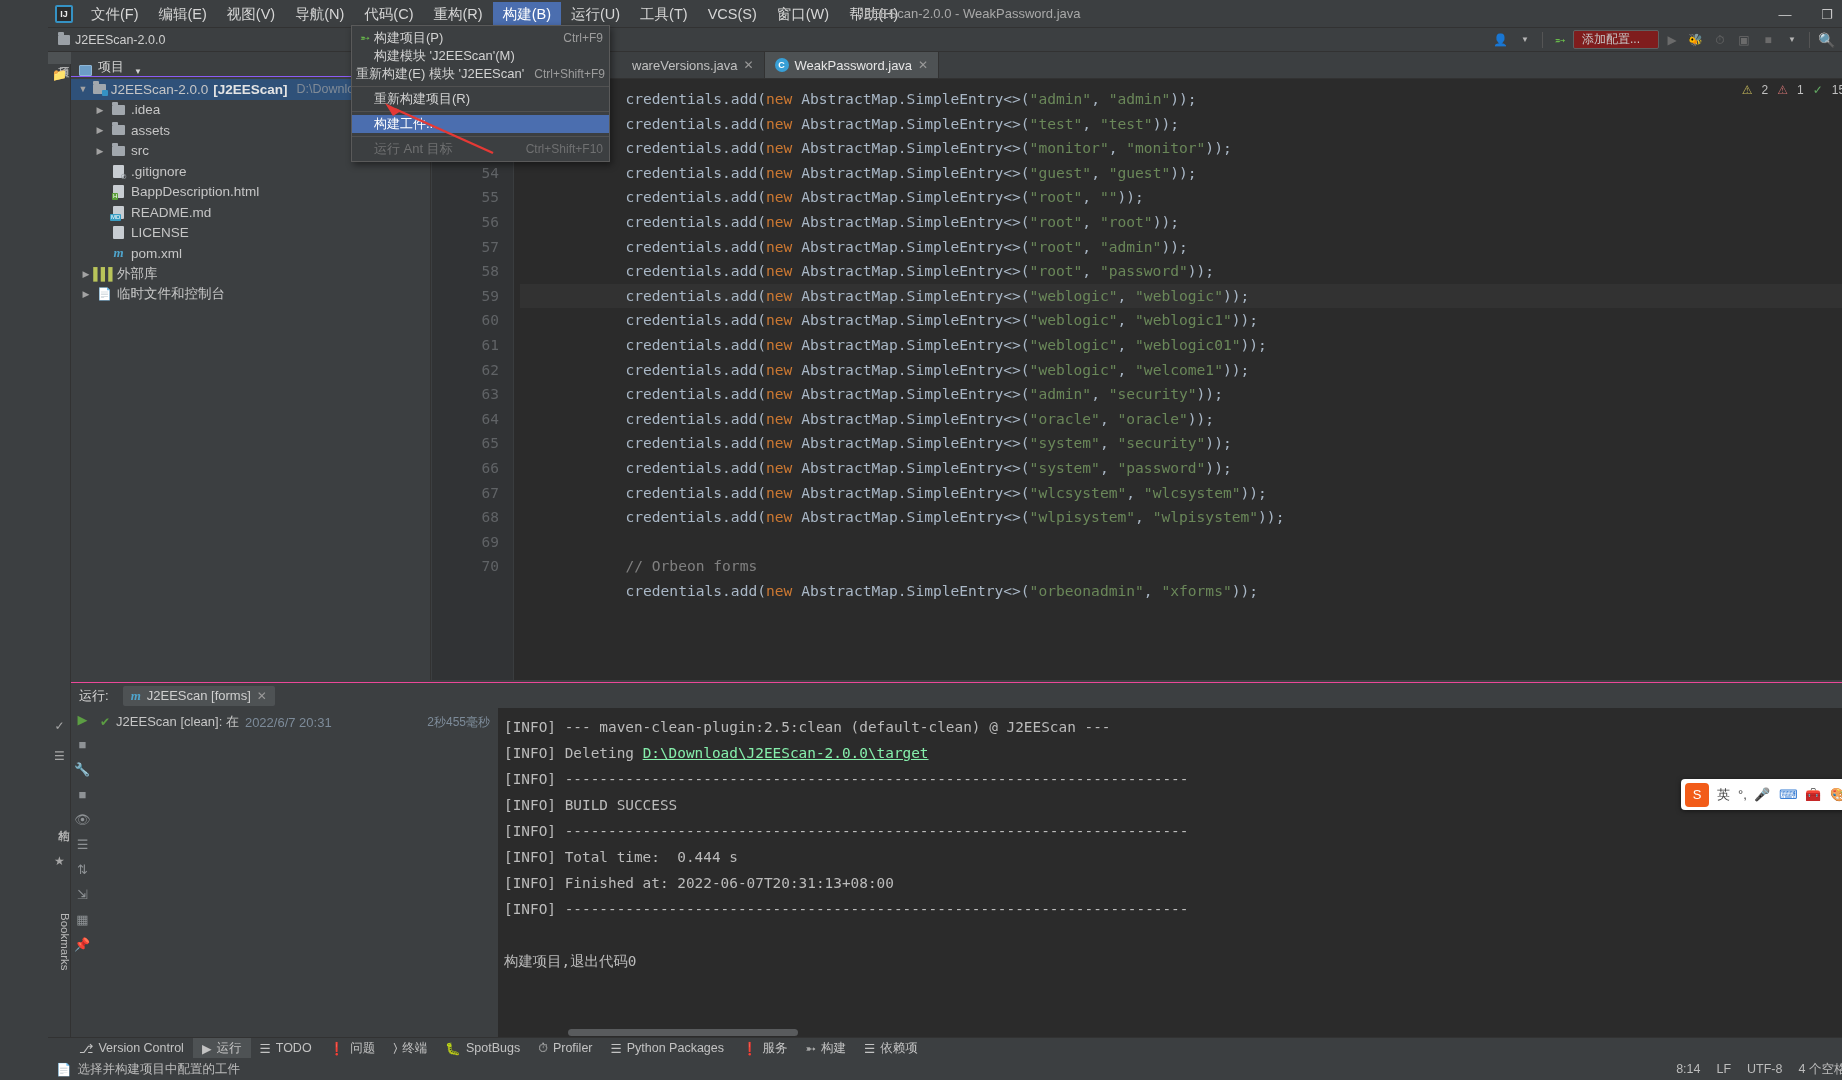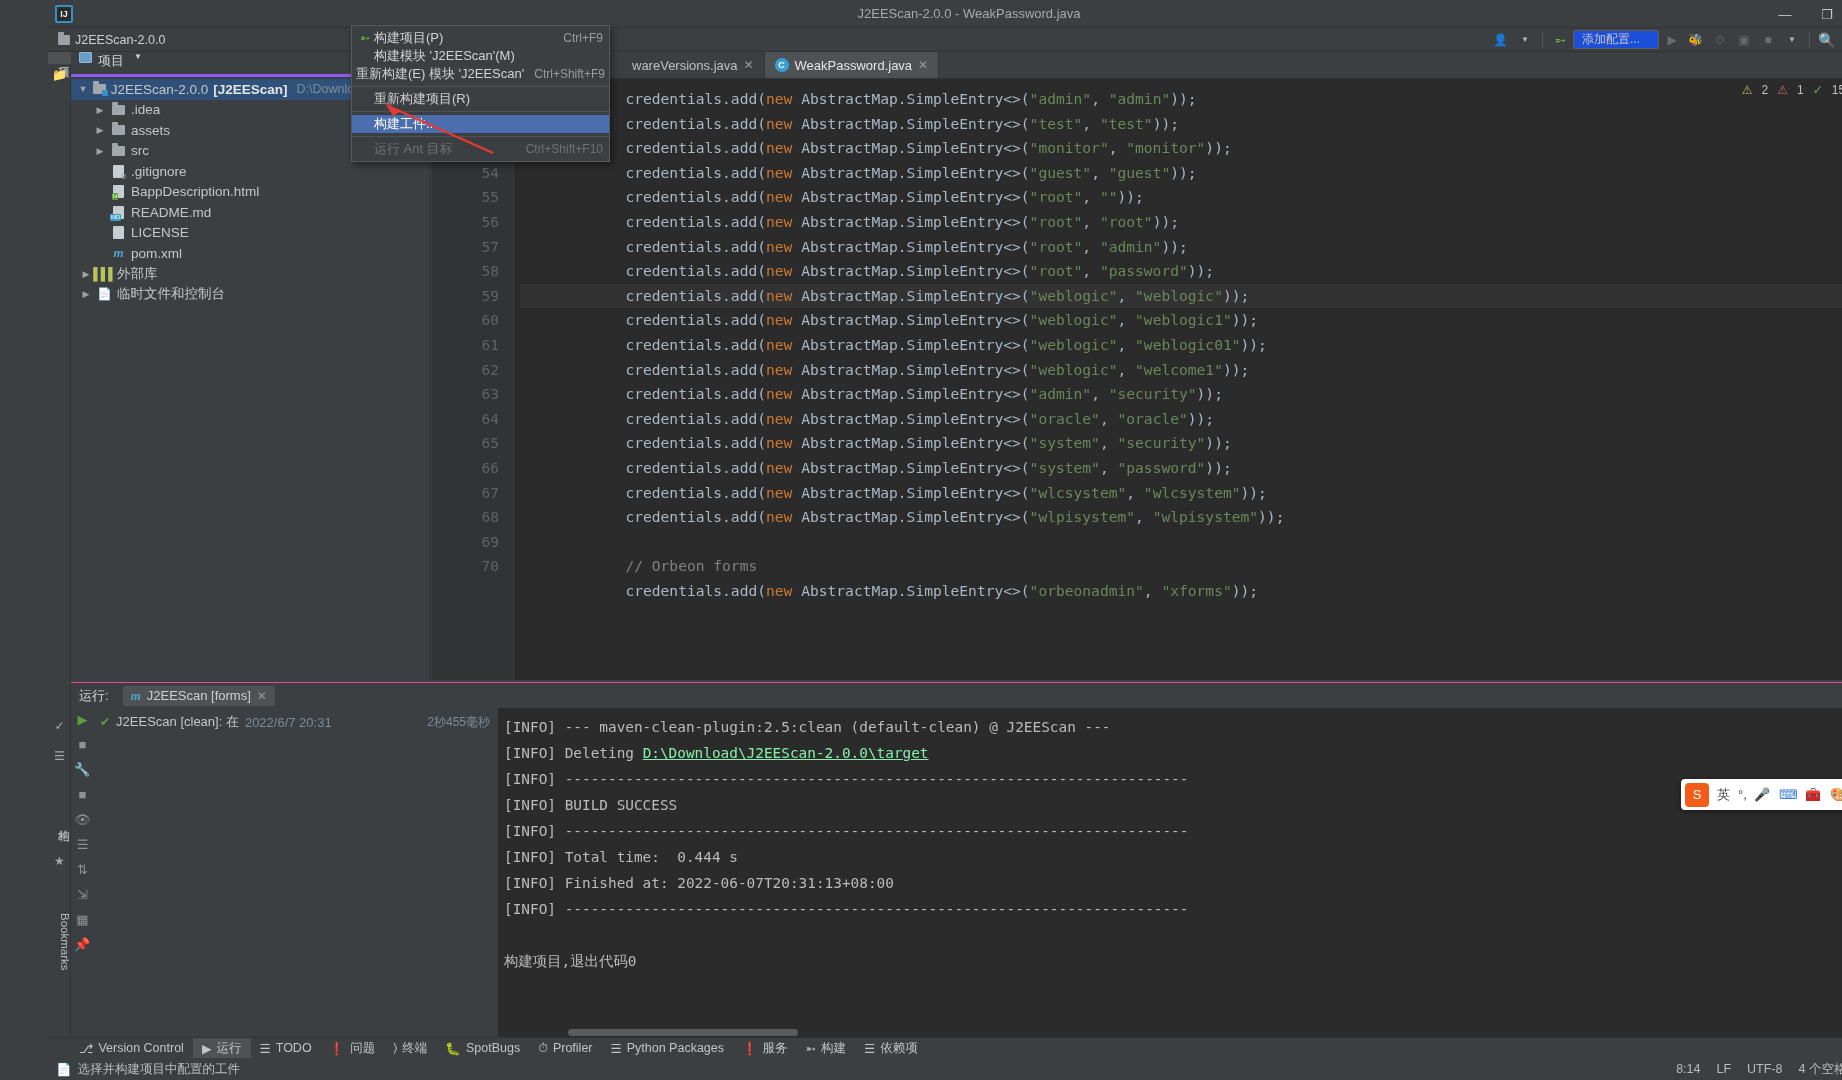--- a/index.html
+++ b/index.html
@@ -46,21 +46,21 @@
   .crumb { display: flex; align-items: center; margin-left: 10px; font-size: 12.5px; color: #cfcfcf; }
   .folder-ico {
     width: 12px; height: 10px; background: #9aa0a6; border-radius: 1px; margin-right: 5px;
     position: relative;
   }
   .folder-ico::before { content:''; position:absolute; left:0; top:-3px; width:6px; height:3px; background:#9aa0a6; border-radius:1px 1px 0 0;}
   .tb-right { position: absolute; right: 4px; display: flex; align-items: center; gap: 2px; }
   .tb-ic { width: 22px; height: 20px; display: flex; align-items: center; justify-content: center;
            color: #b5b5b5; font-size: 12px; }
   .cfgbox {
-    height: 19px; min-width: 86px; background: #1d4ed8; border: 1px solid #5e6060; border-radius: 2px;
+    height: 19px; min-width: 86px; background: #7f1d1d; border: 1px solid #5e6060; border-radius: 2px;
     color: #c7c7c7; font-size: 12px; display: flex; align-items: center; padding: 0 8px;
   }
   .sep-v { width:1px; height:16px; background:#555; margin: 0 4px; }
 
   
   .dropdown {
     position: absolute; left: 303px; top: 25px; width: 259px;
     background: #3c3f41; border: 1px solid #5a5a5a; z-index: 60;
     box-shadow: 2px 3px 7px rgba(0,0,0,.45); padding: 3px 0;
   }
@@ -92,22 +92,22 @@
   }
   .vtab.sel { background: #4e5254; }
   .lsicon { width: 23px; height: 22px; display:flex; align-items:center; justify-content:center; color:#a6a6a6; font-size: 12px; }
 
   
   .projpanel {
     position: absolute; left: 23px; top: 52px; width: 360px; height: 628px;
     background: #3c3f41; border-right: 1px solid #323232;
   }
   .pp-header {
-    height: 25px; display: flex; align-items: flex-start; padding-left: 8px;
-    font-size: 13px; color: #d2d2d2; border-bottom: 3px solid #8b5cf6;
+    height: 25px; display: flex; align-items: flex-end; padding-left: 8px;
+    font-size: 13px; color: #d2d2d2; border-bottom: 1px solid #8b5cf6;
   }
   .pp-header .sq { width: 13px; height: 11px; background: #6c9dc6; border: 1px solid #8fb7d6; border-radius: 1px; margin-right: 6px;}
   .pp-hdr-right { margin-left: auto; display:flex; align-items:center; gap:8px; padding-right:8px; color:#a8a8a8; font-size:12px;}
   .tree { padding-top: 2px; font-size: 13.5px; }
   .trow {
     height: 20.5px; display: flex; align-items: center; color: #c6c6c6; white-space: nowrap; padding-left: 4px;
   }
   .trow.sel { background: #2f5179; }
   .chev { width: 18px; text-align: center; color: #a2a2a2; font-size: 9px; }
   .ficon { width: 19px; display: flex; align-items: center; justify-content: center; }
@@ -234,20 +234,34 @@
   .sb-left { display:flex; align-items:center; gap:6px; padding-left: 8px;}
   .sb-right { margin-left:auto; display:flex; align-items:center; gap:16px; padding-right: 12px;}
 </style>
 </head>
 <body>
 
 <div class="app">
 
   <div class="titlebar">
     <div class="ij-logo">IJ</div>
+    <div class="menu">
+      <div class="menu-item">文件(F)</div>
+      <div class="menu-item">编辑(E)</div>
+      <div class="menu-item">视图(V)</div>
+      <div class="menu-item">导航(N)</div>
+      <div class="menu-item">代码(C)</div>
+      <div class="menu-item">重构(R)</div>
+      <div class="menu-item active">构建(B)</div>
+      <div class="menu-item">运行(U)</div>
+      <div class="menu-item">工具(T)</div>
+      <div class="menu-item">VCS(S)</div>
+      <div class="menu-item">窗口(W)</div>
+      <div class="menu-item">帮助(H)</div>
+    </div>
     <div class="win-title">J2EEScan-2.0.0 - WeakPassword.java</div>
     <div class="win-ctrls">
       <div class="win-btn">—</div>
       <div class="win-btn">❐</div>
       <div class="win-btn close">✕</div>
     </div>
   </div>
 
   <div class="toolbar2">
     <div class="crumb">

